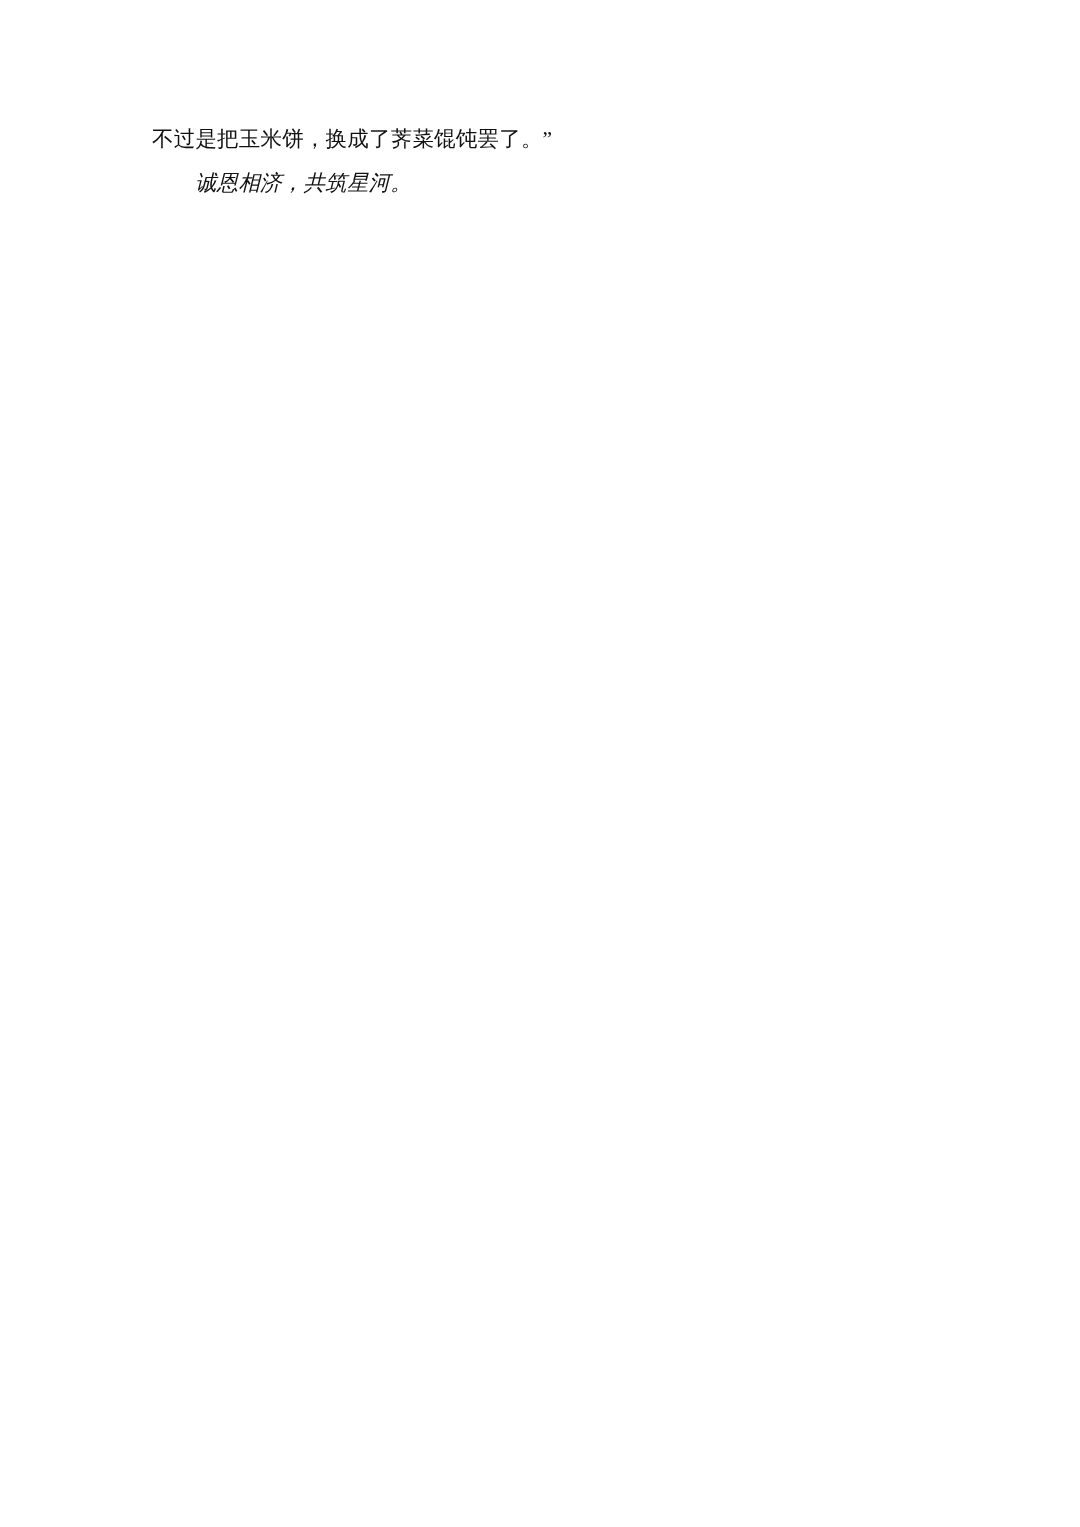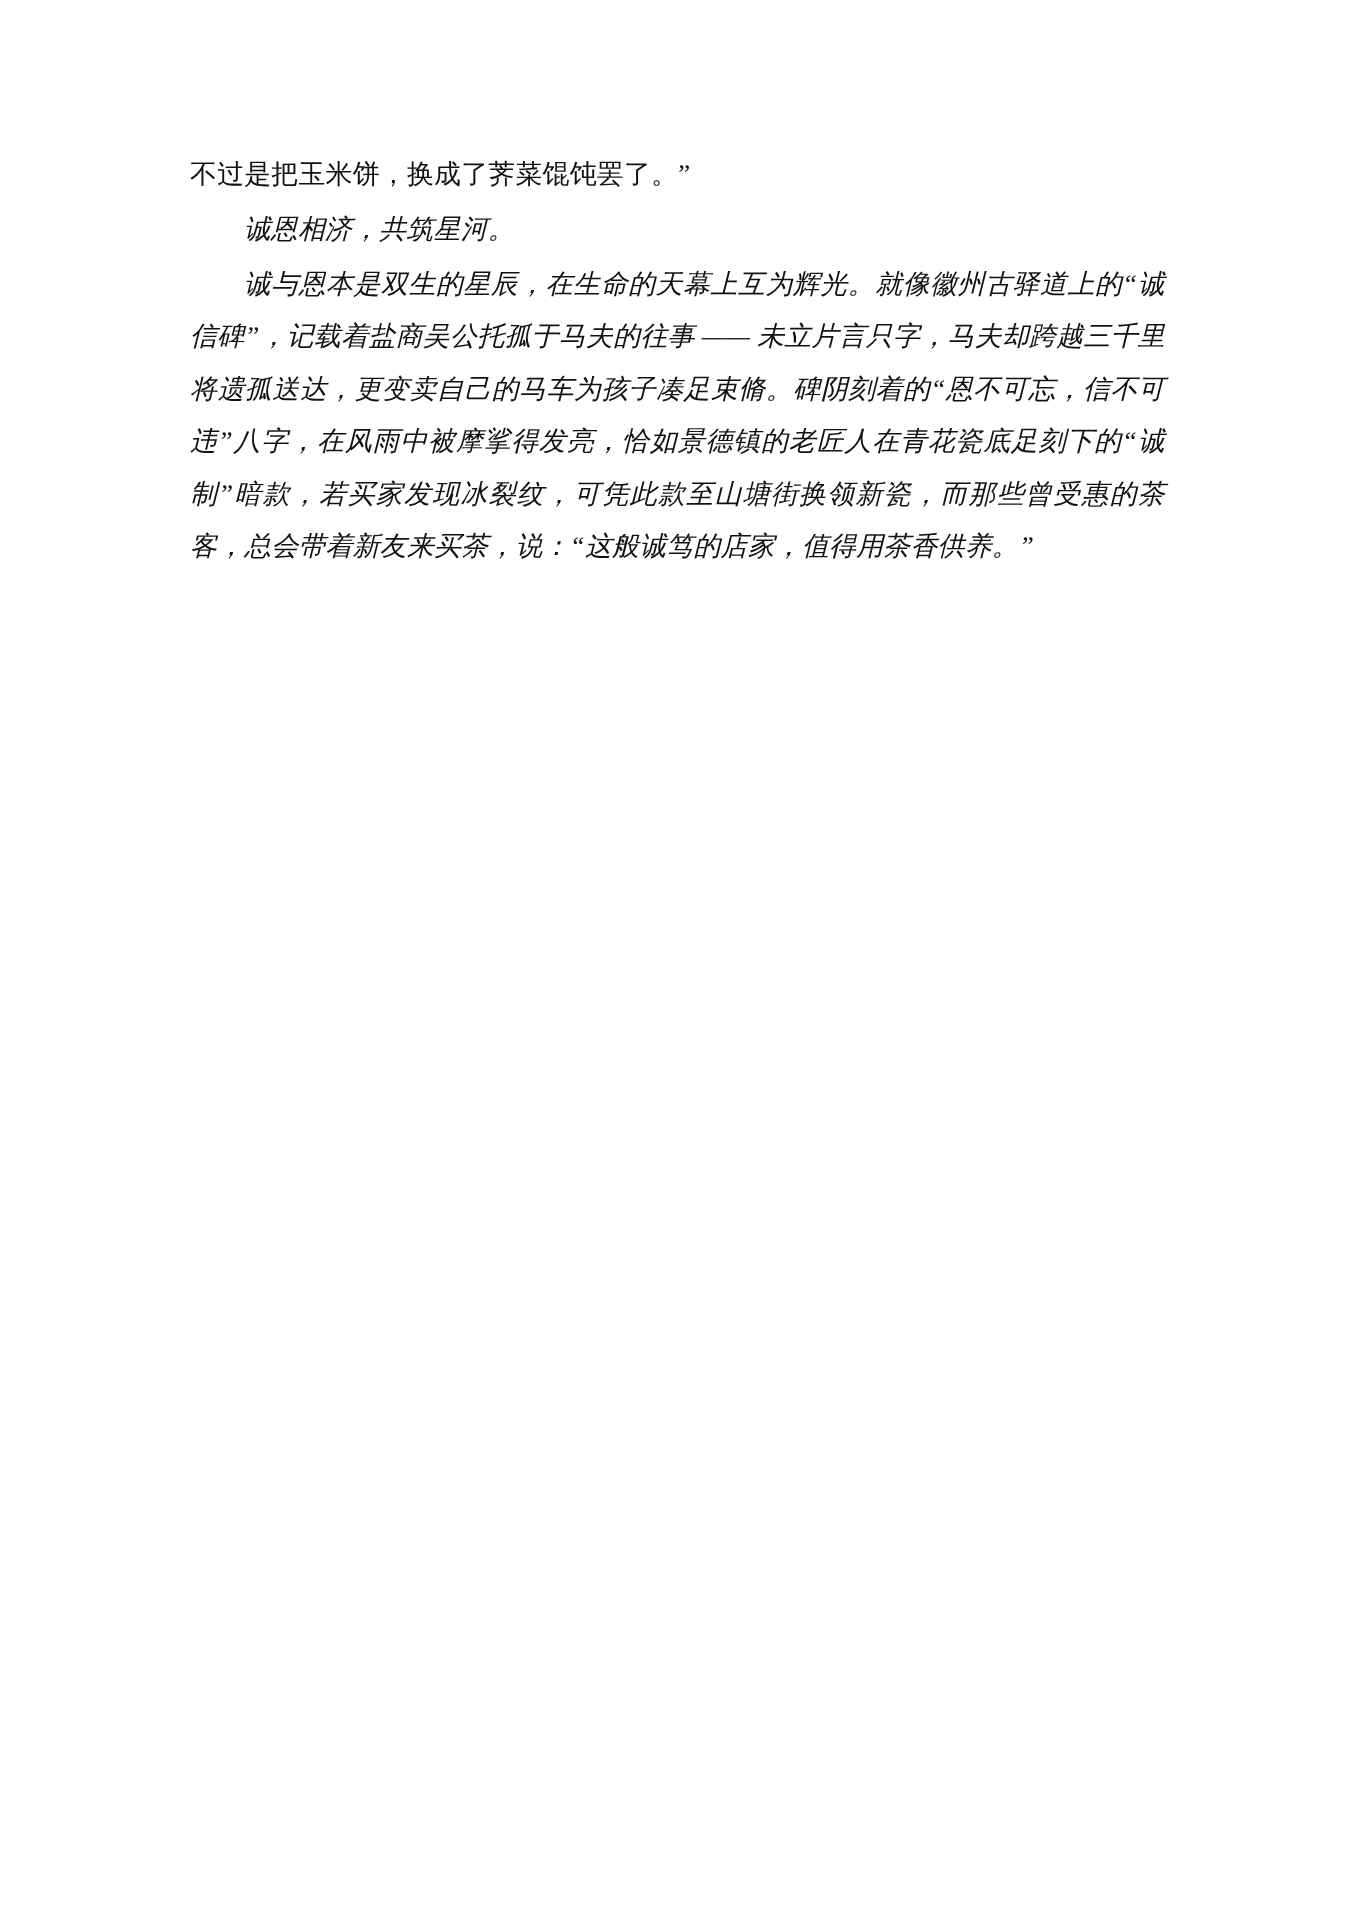--- a/index.html
+++ b/index.html
@@ -44,15 +44,14 @@
     text-indent: 0;
   }
 </style>
 </head>
 <body>
 
 <div class="page">
   <div class="text-column">
     <p class="noindent">不过是把玉米饼，换成了荠菜馄饨罢了。”</p>
     <p class="indent">诚恩相济，共筑星河。</p>
-    <p class="indent">诚与恩本是双生的星辰，在生命的天幕上互为辉光。就像徽州古驿道上的“诚信碑”，记载着盐商吴公托孤于马夫的往事 —— 未立片言只字，马夫却跨越三千里将遗孤送达，更变卖自己的马车为孩子凑足束脩。碑阴刻着的“恩不可忘，信不可违”八字，在风雨中被摩挲得发亮，恰如景德镇的老匠人在青花瓷底足刻下的“诚制”暗款，若买家发现冰裂纹，可凭此款至山塘街换领新瓷，而那些曾受惠的茶客，总会带着新友来买茶，说：“这般诚笃的店家，值得用茶香供养。”</p>
   </div>
 </div>
 
 </body></html>

